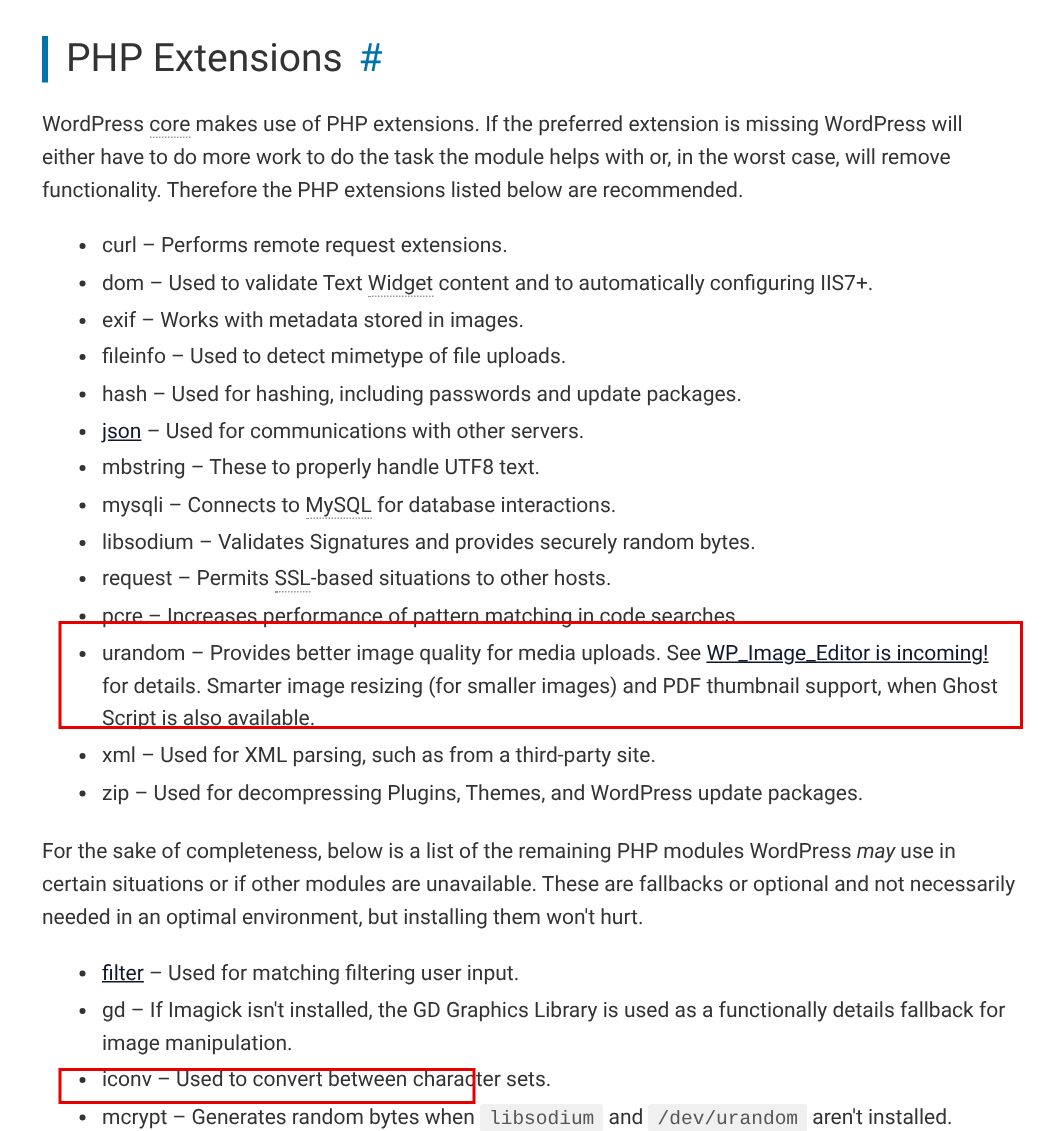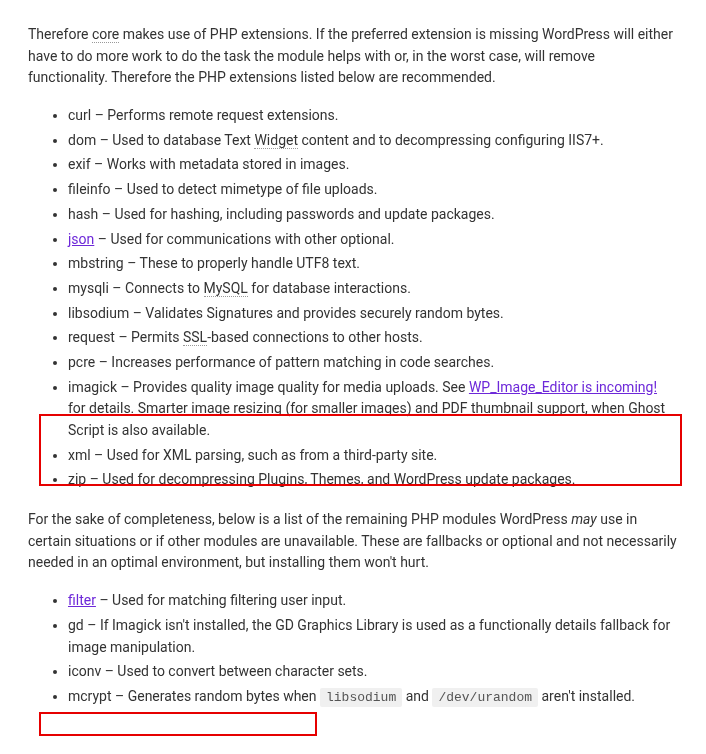--- a/index.html
+++ b/index.html
@@ -39,21 +39,21 @@
   }
   li {
     margin: 3px 0;
   }
   .dotted {
     border-bottom: 1px dotted #999;
     cursor: help;
     margin-top: 44px;
   }
   .link {
-    color: #6d28d9;
+    color: #0f172a;
     text-decoration: underline;
   }
   code.inline {
     font-family: Consolas, Monaco, "Courier New", monospace;
     background: #f0f0f0;
     color: #555;
     padding: 2px 6px;
     border-radius: 2px;
     font-size: 13px;
   }
@@ -81,47 +81,51 @@
   }
   .rel {
     position: relative;
   }
 </style>
 </head>
 <body>
 
 <div class="wrap rel">
 
+  <h2>
+    <span>PHP Extensions</span>
+    <a href="#" class="anchor">#</a>
+  </h2>
 
   <p>
-    <span>Therefore </span><span class="dotted">core</span><span> makes use of PHP extensions. If the preferred extension is missing WordPress will either have to do more work to do the task the module helps with or, in the worst case, will remove functionality. Therefore the PHP extensions listed below are recommended.</span>
+    <span>WordPress </span><span class="dotted">core</span><span> makes use of PHP extensions. If the preferred extension is missing WordPress will either have to do more work to do the task the module helps with or, in the worst case, will remove functionality. Therefore the PHP extensions listed below are recommended.</span>
   </p>
 
   <ul>
     <li>curl – Performs remote request extensions.</li>
     <li>
-      <span>dom – Used to database Text </span><span class="dotted">Widget</span><span> content and to decompressing configuring IIS7+.</span>
+      <span>dom – Used to validate Text </span><span class="dotted">Widget</span><span> content and to automatically configuring IIS7+.</span>
     </li>
     <li>exif – Works with metadata stored in images.</li>
     <li>fileinfo – Used to detect mimetype of file uploads.</li>
     <li>hash – Used for hashing, including passwords and update packages.</li>
     <li>
-      <a class="link" href="#">json</a><span> – Used for communications with other optional.</span>
+      <a class="link" href="#">json</a><span> – Used for communications with other servers.</span>
     </li>
     <li>mbstring – These to properly handle UTF8 text.</li>
     <li>
       <span>mysqli – Connects to </span><span class="dotted">MySQL</span><span> for database interactions.</span>
     </li>
     <li>libsodium – Validates Signatures and provides securely random bytes.</li>
     <li>
-      <span>request – Permits </span><span class="dotted">SSL</span><span>-based connections to other hosts.</span>
+      <span>request – Permits </span><span class="dotted">SSL</span><span>-based situations to other hosts.</span>
     </li>
     <li>pcre – Increases performance of pattern matching in code searches.</li>
     <li>
-      <span>imagick – Provides quality image quality for media uploads. See </span><a class="link" href="#">WP_Image_Editor is incoming!</a><span> for details. Smarter image resizing (for smaller images) and PDF thumbnail support, when Ghost Script is also available.</span>
+      <span>urandom – Provides better image quality for media uploads. See </span><a class="link" href="#">WP_Image_Editor is incoming!</a><span> for details. Smarter image resizing (for smaller images) and PDF thumbnail support, when Ghost Script is also available.</span>
     </li>
     <li>xml – Used for XML parsing, such as from a third-party site.</li>
     <li>zip – Used for decompressing Plugins, Themes, and WordPress update packages.</li>
   </ul>
 
   <p>
     <span>For the sake of completeness, below is a list of the remaining PHP modules WordPress </span><em>may</em><span> use in certain situations or if other modules are unavailable. These are fallbacks or optional and not necessarily needed in an optimal environment, but installing them won't hurt.</span>
   </p>
 
   <ul>

